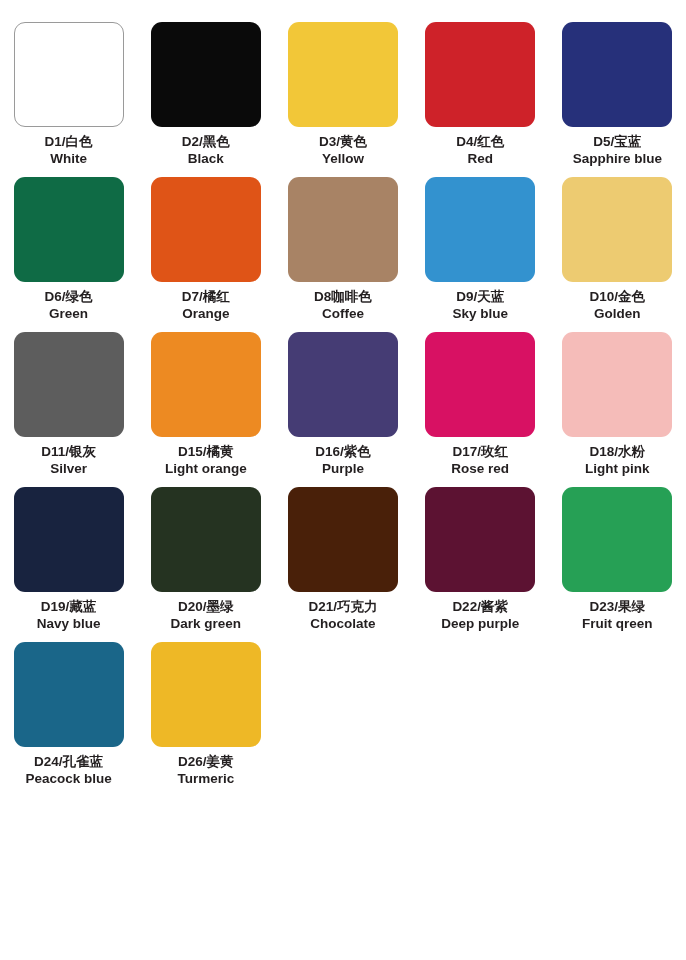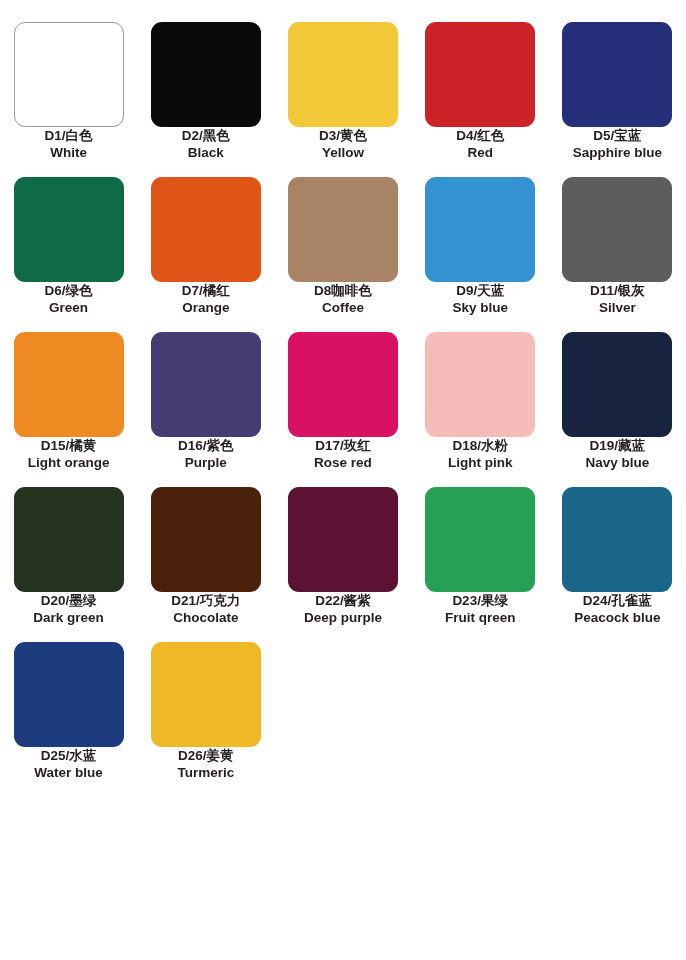--- a/index.html
+++ b/index.html
@@ -34,20 +34,21 @@
     height: 105px;
     border-radius: 11px;
     box-sizing: border-box;
   }
 
   .swatch-chip.bordered {
     border: 1px solid #9a9a9a;
   }
 
   .swatch-labels {
+    margin-top: 6px;
     text-align: center;
     line-height: 1.28;
     color: #231f20;
   }
 
   .label-cn {
     font-size: 13.5px;
     font-weight: bold;
     letter-spacing: 0px;
     white-space: nowrap;
@@ -120,20 +121,27 @@
       </div>
     </div>
     <div class="swatch-cell">
       <div class="swatch-chip" style="background: rgb(51, 146, 207);"></div>
       <div class="swatch-labels">
         <div class="label-cn">D9/天蓝</div>
         <div class="label-en">Sky blue</div>
       </div>
     </div>
     <div class="swatch-cell">
+      <div class="swatch-chip" style="background: rgb(237, 203, 113);"></div>
+      <div class="swatch-labels">
+        <div class="label-cn">D10/金色</div>
+        <div class="label-en">Golden</div>
+      </div>
+    </div>
+    <div class="swatch-cell">
       <div class="swatch-chip" style="background: rgb(93, 93, 93);"></div>
       <div class="swatch-labels">
         <div class="label-cn">D11/银灰</div>
         <div class="label-en">Silver</div>
       </div>
     </div>
     <div class="swatch-cell">
       <div class="swatch-chip" style="background: rgb(237, 138, 34);"></div>
       <div class="swatch-labels">
         <div class="label-cn">D15/橘黄</div>
@@ -197,26 +205,19 @@
       </div>
     </div>
     <div class="swatch-cell">
       <div class="swatch-chip" style="background: rgb(26, 102, 137);"></div>
       <div class="swatch-labels">
         <div class="label-cn">D24/孔雀蓝</div>
         <div class="label-en">Peacock blue</div>
       </div>
     </div>
     <div class="swatch-cell">
-      <div class="swatch-chip" style="background: rgb(28, 60, 126);"></div>
-      <div class="swatch-labels">
-        <div class="label-cn">D25/水蓝</div>
-        <div class="label-en">Water blue</div>
-      </div>
-    </div>
-    <div class="swatch-cell">
       <div class="swatch-chip" style="background: rgb(238, 184, 38);"></div>
       <div class="swatch-labels">
         <div class="label-cn">D26/姜黄</div>
         <div class="label-en">Turmeric</div>
       </div>
     </div>
   </div>
 
 </body></html>

